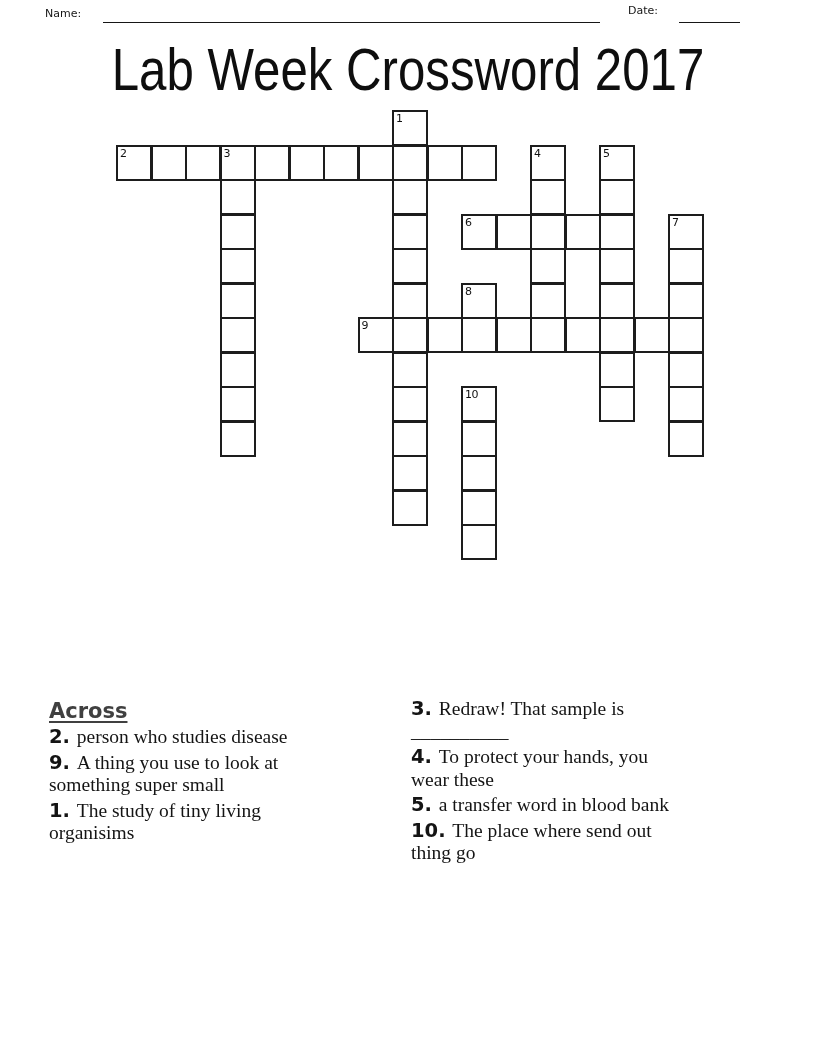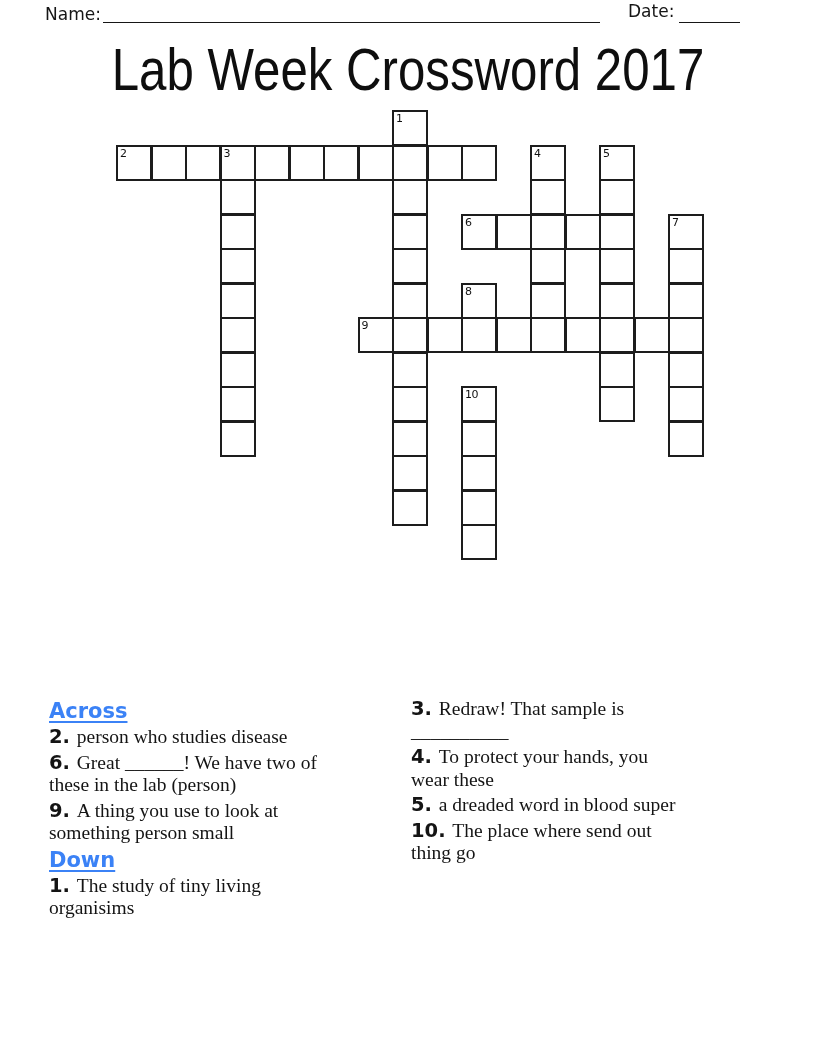--- a/index.html
+++ b/index.html
@@ -5,21 +5,21 @@
   html, body { margin: 0; padding: 0; }
   body {
     width: 816px; height: 1056px;
     background: #ffffff;
     font-family: "DejaVu Sans", sans-serif;
     color: #161616;
     position: relative;
     overflow: hidden;
   }
   
-  .hdr-label { position: absolute; font-size: 17px; line-height: 18px; }
+  .hdr-label { position: absolute; font-size: 11px; line-height: 18px; }
   #name-label { left: 45px; top: 5px; }
   #date-label { left: 628px; top: 2px; }
   .blank-line { position: absolute; height: 21px; border-bottom: 1.8px solid #161616; }
   #name-line { left: 103px; top: 1px; width: 497px; }
   #date-line { left: 679px; top: 1px; width: 61px; }
   
   #title {
     position: absolute; left: 0; top: 42px; width: 816px;
     text-align: center;
     font-family: "Liberation Sans", sans-serif;
@@ -42,21 +42,21 @@
     font-size: 11px; line-height: 13px;
     color: #111; letter-spacing: -0.5px;
   }
   
   .clue-col { position: absolute; font-size: 19.5px; line-height: 22.5px; }
   #left-col  { left: 49px;  top: 699px; width: 342px; }
   #right-col { left: 411px; top: 698px; width: 380px; }
   .clue-heading {
     font-size: 21px; font-weight: bold; line-height: 24px;
     text-decoration: underline; text-decoration-thickness: 2px; text-underline-offset: 3px;
-    margin-bottom: 3px; color: #3b82f6;
+    margin-bottom: 3px; color: #404040;
   }
   .clue { margin-bottom: 3px; color: #141414; }
   .clue-num { font-weight: bold; }
   .clue-text { white-space: pre-line; font-family: Liberation Serif, serif; }
 </style>
 </head>
 <body>
 
 <div>
   <span class="hdr-label" id="name-label">Name:</span>
@@ -153,35 +153,32 @@
     <div class="cell" style="left: 345px; top: 345px;"></div>
     <div class="cell" style="left: 276px; top: 379.5px;"></div>
     <div class="cell" style="left: 345px; top: 379.5px;"></div>
     <div class="cell" style="left: 345px; top: 414px;"></div>
   </div>
 
 <div class="clue-col" id="left-col">
   <div class="clue-heading">Across</div>
   <div id="across-clues">
       <div class="clue"><span class="clue-num">2. </span><span class="clue-text">person who studies disease</span></div>
-      <div class="clue"><span class="clue-num">6. </span><span class="clue-text">Great ______! We have two of
-these in the lab (person)</span></div>
       <div class="clue"><span class="clue-num">9. </span><span class="clue-text">A thing you use to look at
-something person small</span></div>
+something super small</span></div>
     </div>
-  <div class="clue-heading">Down</div>
   <div id="down-clues-first">
       <div class="clue"><span class="clue-num">1. </span><span class="clue-text">The study of tiny living
 organisims</span></div>
     </div>
 </div>
 
 <div class="clue-col" id="right-col">
   <div id="down-clues-rest">
       <div class="clue"><span class="clue-num">3. </span><span class="clue-text">Redraw! That sample is
 __________</span></div>
       <div class="clue"><span class="clue-num">4. </span><span class="clue-text">To protect your hands, you
 wear these</span></div>
-      <div class="clue"><span class="clue-num">5. </span><span class="clue-text">a dreaded word in blood super</span></div>
+      <div class="clue"><span class="clue-num">5. </span><span class="clue-text">a transfer word in blood bank</span></div>
       <div class="clue"><span class="clue-num">10. </span><span class="clue-text">The place where send out
 thing go</span></div>
     </div>
 </div>
 
 </body></html>

